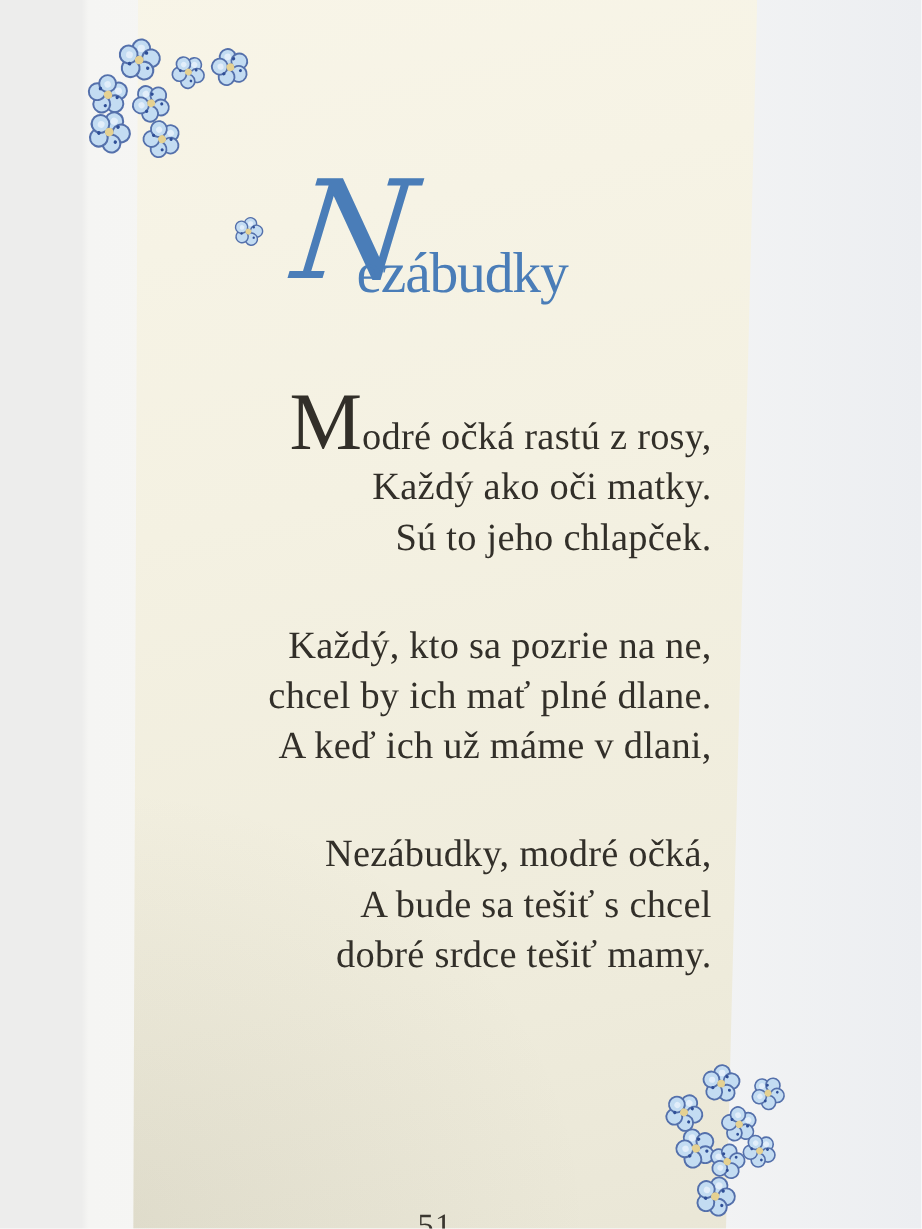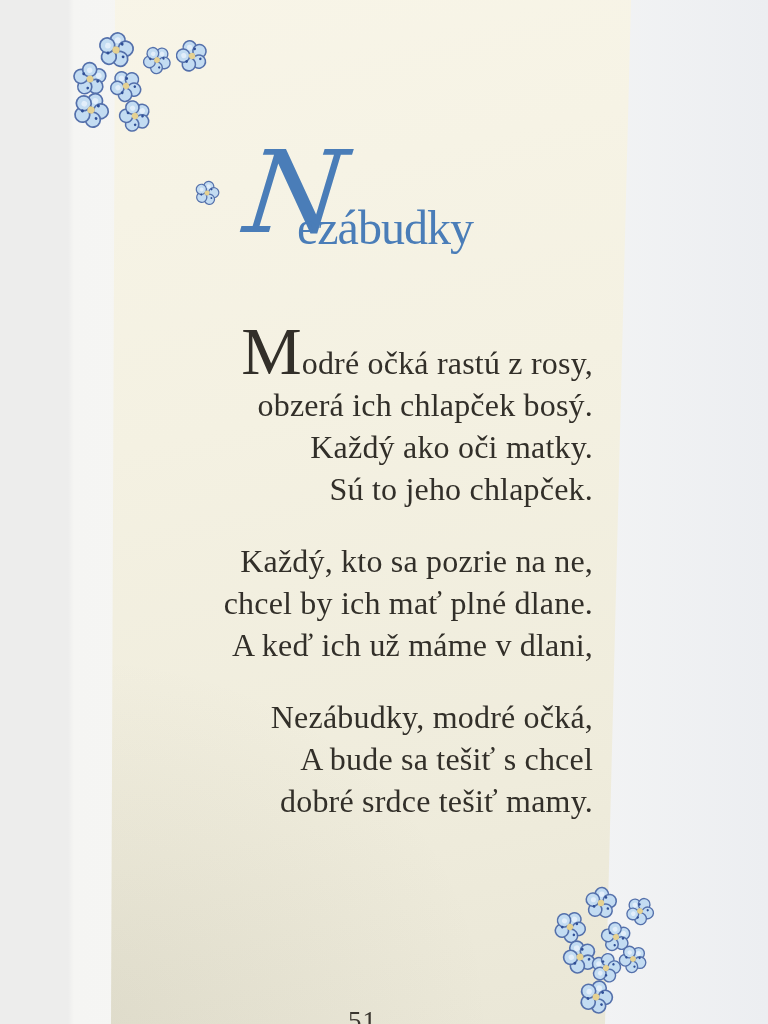--- a/index.html
+++ b/index.html
@@ -48,21 +48,21 @@
   }
 
   
   .poem {
     position: absolute; left: 183px; top: 330px; width: 410px;
     font-size: 32px; line-height: 42px;
     color: var(--ink);
     letter-spacing: 0.2px;
     text-align: right;
   }
-  .stanza + .stanza { margin-top: 30px; }
+  .stanza + .stanza { margin-top: 48px; }
   .dropcap {
     font-size: 68px; line-height: 42px;
     letter-spacing: 0;
   }
 
   .page-number {
     position: absolute; left: 348px; top: 1006px;
     font-size: 27px; color: #3a362f; letter-spacing: 1px;
   }
 
@@ -83,21 +83,20 @@
   <div class="page-edge-shade"></div>
 
   <div class="title-block">
     <span class="script-n">N</span>
     <span class="title-rest">ezábudky</span>
   </div>
 
   <div class="poem">
     <div class="stanza">
       <div class="line"><span class="dropcap">M</span><span>odré očká rastú z rosy,</span></div>
-      <div class="line">obzerá ich chlapček bosý.</div>
       <div class="line">Každý ako oči matky.</div>
       <div class="line">Sú to jeho chlapček.</div>
     </div>
     <div class="stanza">
       <div class="line">Každý, kto sa pozrie na ne,</div>
       <div class="line">chcel by ich mať plné dlane.</div>
       <div class="line">A keď ich už máme v dlani,</div>
     </div>
     <div class="stanza">
       <div class="line">Nezábudky, modré očká,</div>

